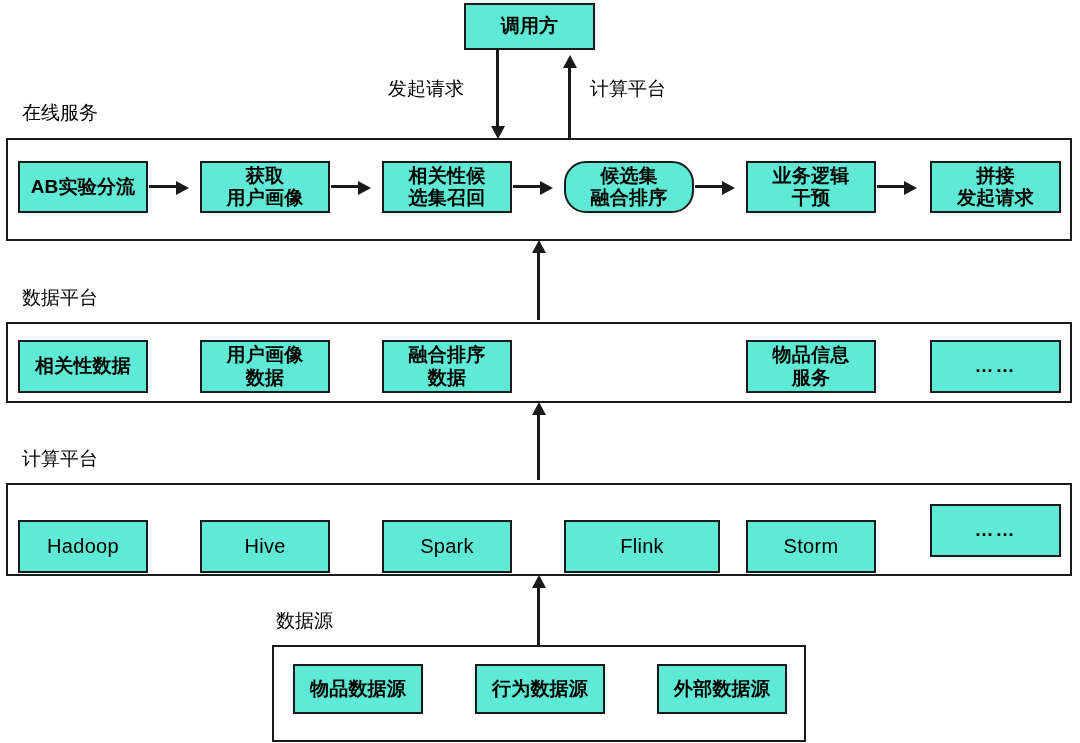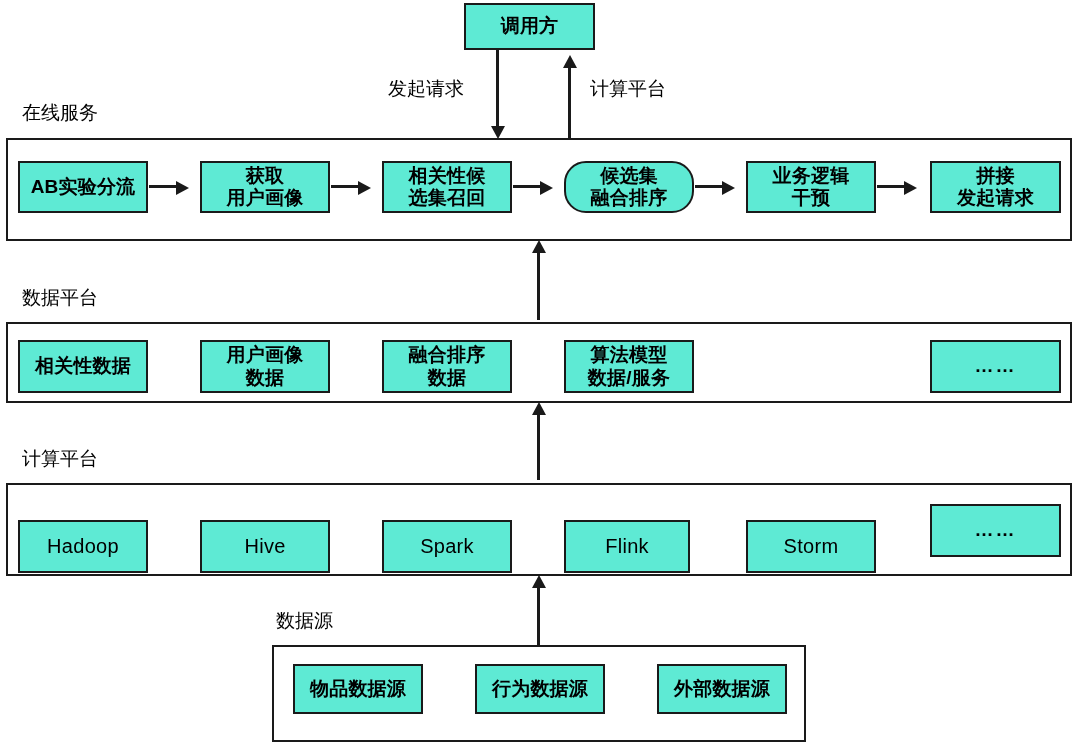--- a/index.html
+++ b/index.html
@@ -159,34 +159,34 @@
   <div class="arrow-up" style="left:532px; top:240px;"></div>
 
   <div class="layer-label" style="left:22px; top:285px;">数据平台</div>
   <div class="layer-box" style="left:6px; top:322px; width:1066px; height:81px;"></div>
 
   <div class="node" style="left:18px; top:340px; width:130px; height:53px;">相关性数据</div>
   <div class="node" style="left:200px; top:340px; width:130px; height:53px;">用户画像
 数据</div>
   <div class="node" style="left:382px; top:340px; width:130px; height:53px;">融合排序
 数据</div>
-  <div class="node" style="left:564px; top:340px; width:130px; height:53px;">算法模型
-数据/服务</div>
+  <div class="node" style="left:746px; top:340px; width:130px; height:53px;">物品信息
+服务</div>
   <div class="node dots" style="left:930px; top:340px; width:131px; height:53px;">……</div>
 
   <div class="vline" style="left:537px; top:410px; height:70px;"></div>
   <div class="arrow-up" style="left:532px; top:402px;"></div>
 
   <div class="layer-label" style="left:22px; top:446px;">计算平台</div>
   <div class="layer-box" style="left:6px; top:483px; width:1066px; height:93px;"></div>
 
   <div class="node latin" style="left:18px; top:504px; width:130px; height:53px;">Hadoop</div>
   <div class="node latin" style="left:200px; top:504px; width:130px; height:53px;">Hive</div>
   <div class="node latin" style="left:382px; top:504px; width:130px; height:53px;">Spark</div>
-  <div class="node latin" style="left:564px; top:504px; width:126px; height:53px;">Flink</div>
+  <div class="node latin" style="left:564px; top:504px; width:156px; height:53px;">Flink</div>
   <div class="node latin" style="left:746px; top:504px; width:130px; height:53px;">Storm</div>
   <div class="node dots" style="left:930px; top:504px; width:131px; height:53px;">……</div>
 
   <div class="vline" style="left:537px; top:583px; height:62px;"></div>
   <div class="arrow-up" style="left:532px; top:575px;"></div>
 
   <div class="layer-label" style="left:276px; top:608px;">数据源</div>
   <div class="layer-box" style="left:272px; top:645px; width:534px; height:97px;"></div>
 
   <div class="node" style="left:293px; top:664px; width:130px; height:50px;">物品数据源</div>

